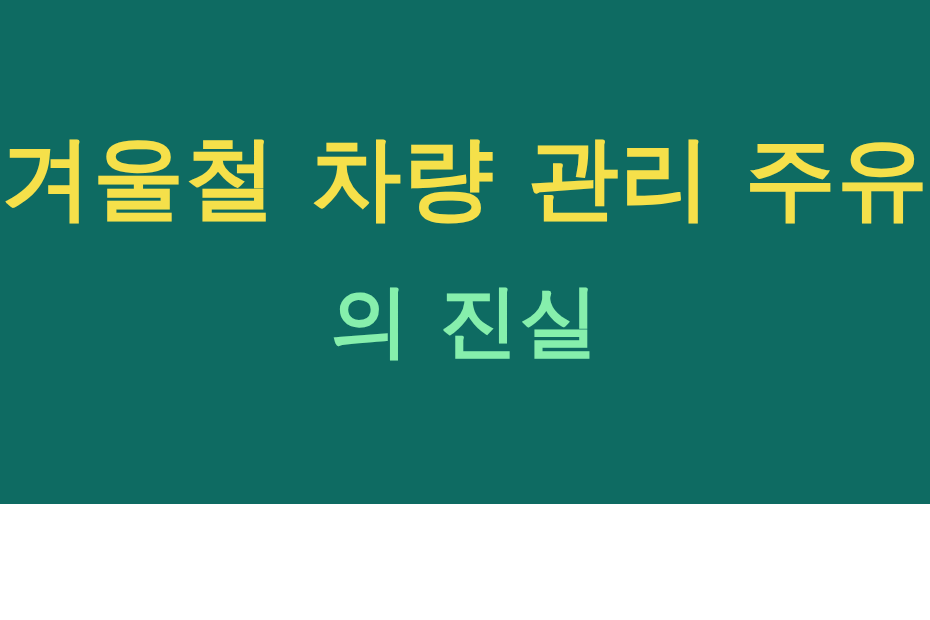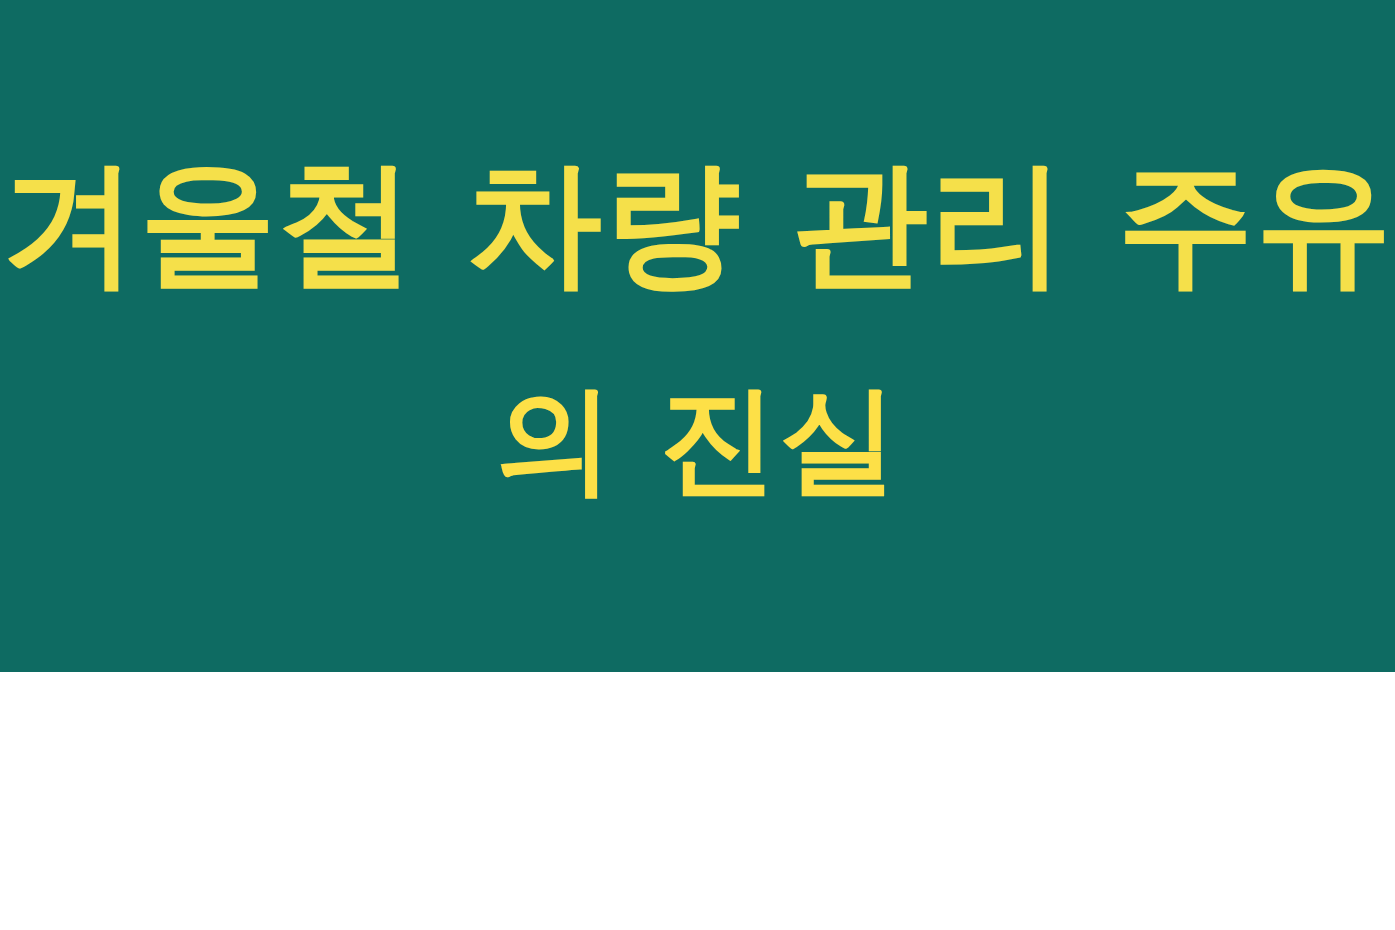--- a/index.html
+++ b/index.html
@@ -11,21 +11,21 @@
   body {
     width: 930px;
     height: 620px;
     overflow: hidden;
     font-family: "Liberation Sans", "DejaVu Sans", sans-serif;
   }
 
   #thumbnail-card {
     position: relative;
     width: 930px;
-    height: 448px;
+    height: 504px;
     background: #0E6B62;
     display: flex;
     align-items: center;
     justify-content: center;
     box-sizing: border-box;
     overflow: hidden;
   }
 
   #title-block {
     width: 100%;
@@ -66,17 +66,17 @@
 </head>
 <body>
 
 <div id="thumbnail-card" style="background: rgb(14, 107, 98);">
 
   <div id="title-block">
 
     <span class="title-line wide" style="color: rgb(245, 224, 74); font-size: 91px;">겨울철 차량 관리 주유</span>
 
 
-    <span class="title-line short" style="color: #fde047; margin-top: 47px;">의 진실</span>
+    <span class="title-line short" style="color: #86efac; margin-top: 47px;">의 진실</span>
 
   </div>
 
 </div>
 
 </body></html>

